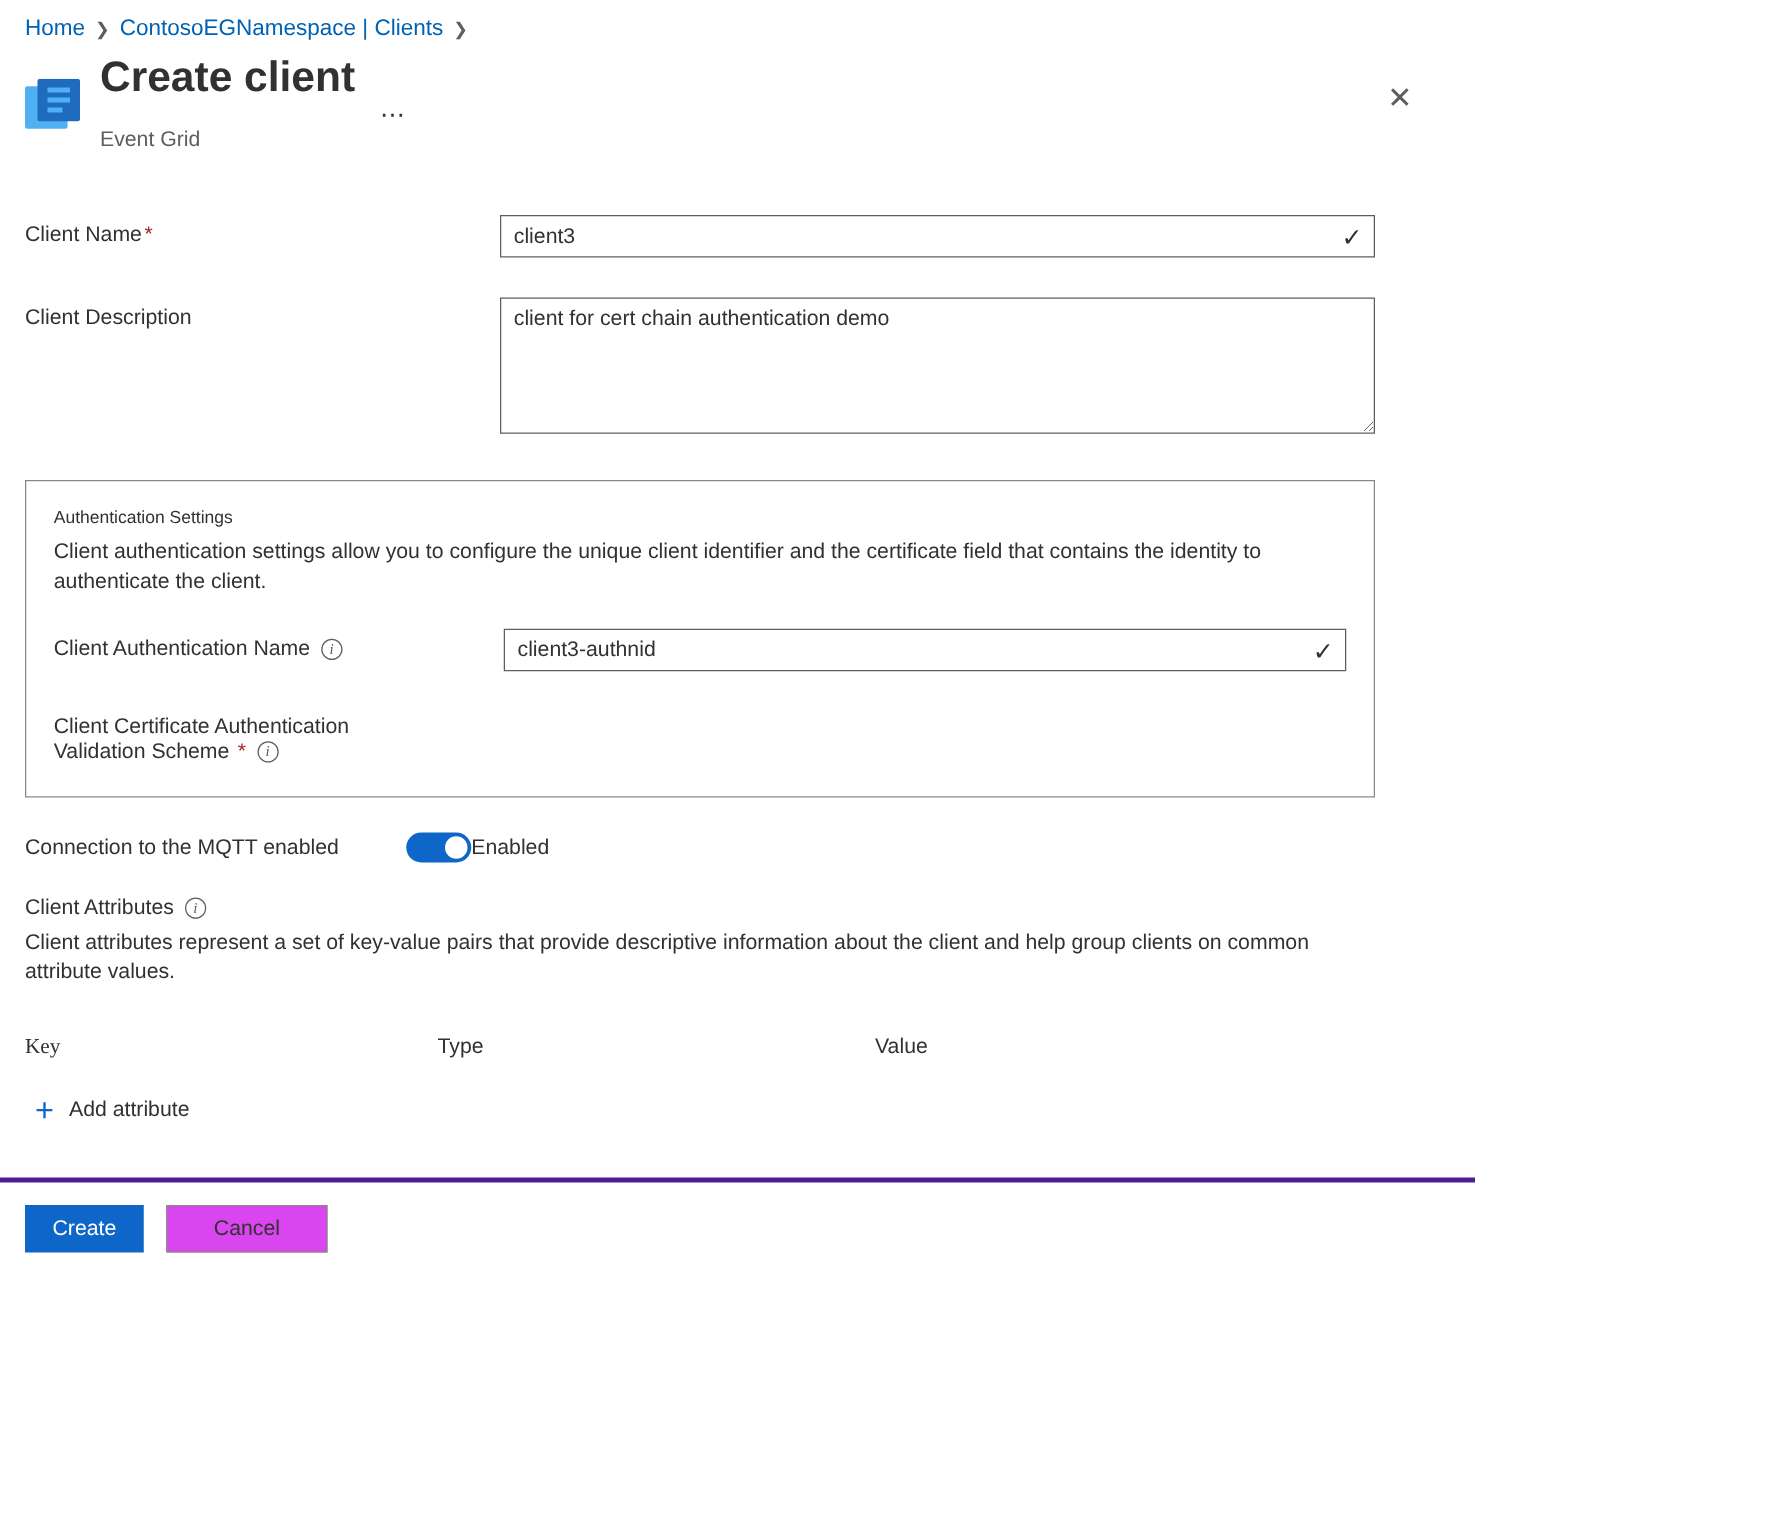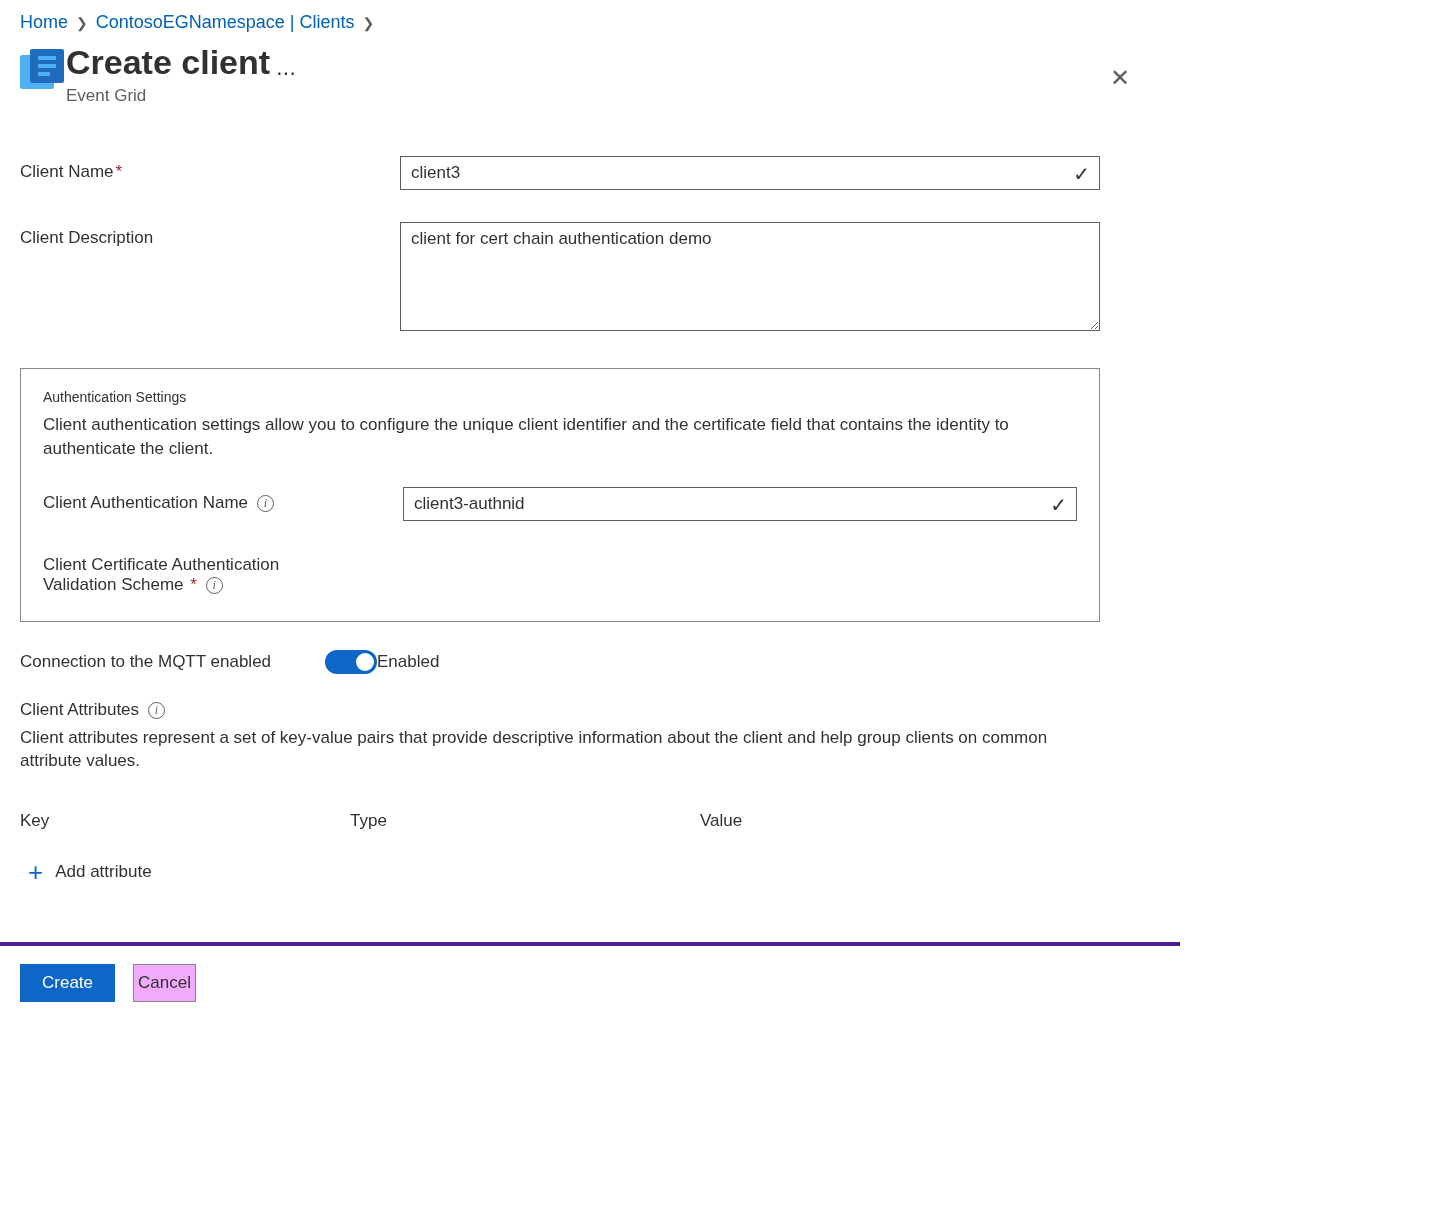--- a/index.html
+++ b/index.html
@@ -28,37 +28,38 @@
   }
   .breadcrumb a { color: #0062b3; text-decoration: none; }
   .breadcrumb .chev {
     color: #605e5c;
     font-size: 14px;
   }
 
   
   .page-header {
     display: flex;
-    align-items: flex-start;
+    align-items: center;
+    gap: 14px;
     position: relative;
   }
   .page-header .resource-icon {
     width: 46px; height: 46px;
     flex-shrink: 0;
     margin-top: 6px;
   }
   .page-header h1 {
     font-size: 34px;
     font-weight: 600;
     margin: 0;
   }
   .page-header .subtitle {
     font-size: 17px;
     color: #605e5c;
-    margin-top: 4px;
+    margin-top: 20px;
   }
   .more-dots {
     margin-left: 6px;
     margin-top: 18px;
     color: #323130;
     font-size: 20px;
     letter-spacing: 2px;
     cursor: pointer;
   }
   .close-x {
@@ -171,21 +172,21 @@
   .attr-section .attr-desc {
     color: #323130;
     line-height: 1.4;
     margin: 6px 0 38px 0;
   }
   .attr-cols {
     display: flex;
     color: #323130;
     margin-bottom: 28px;
   }
-  .attr-cols .col1 { width: 330px; }
+  .attr-cols .col1 { width: 330px; font-family: Liberation Serif, serif; }
   .attr-cols .col2 { width: 350px; }
   .add-attr {
     display: flex;
     align-items: center;
     gap: 12px;
     color: #323130;
     cursor: pointer;
     margin-left: 8px;
   }
   .plus-icon {
@@ -208,25 +209,25 @@
   }
   .btn-primary {
     background: #0d66c8;
     color: #fff;
     border: none;
     font-size: 17px;
     padding: 8px 22px;
     cursor: pointer;
   }
   .btn-secondary {
-    background: #f0abfc;
+    background: #d946ef;
     color: #323130;
     border: 1px solid #8a8886;
     font-size: 17px;
-    padding: 8px 4px;
+    padding: 8px 37px;
     cursor: pointer;
   }
 </style>
 </head>
 <body>
 
 <div class="container">
 
   <div class="breadcrumb">
     <a href="#">Home</a>

